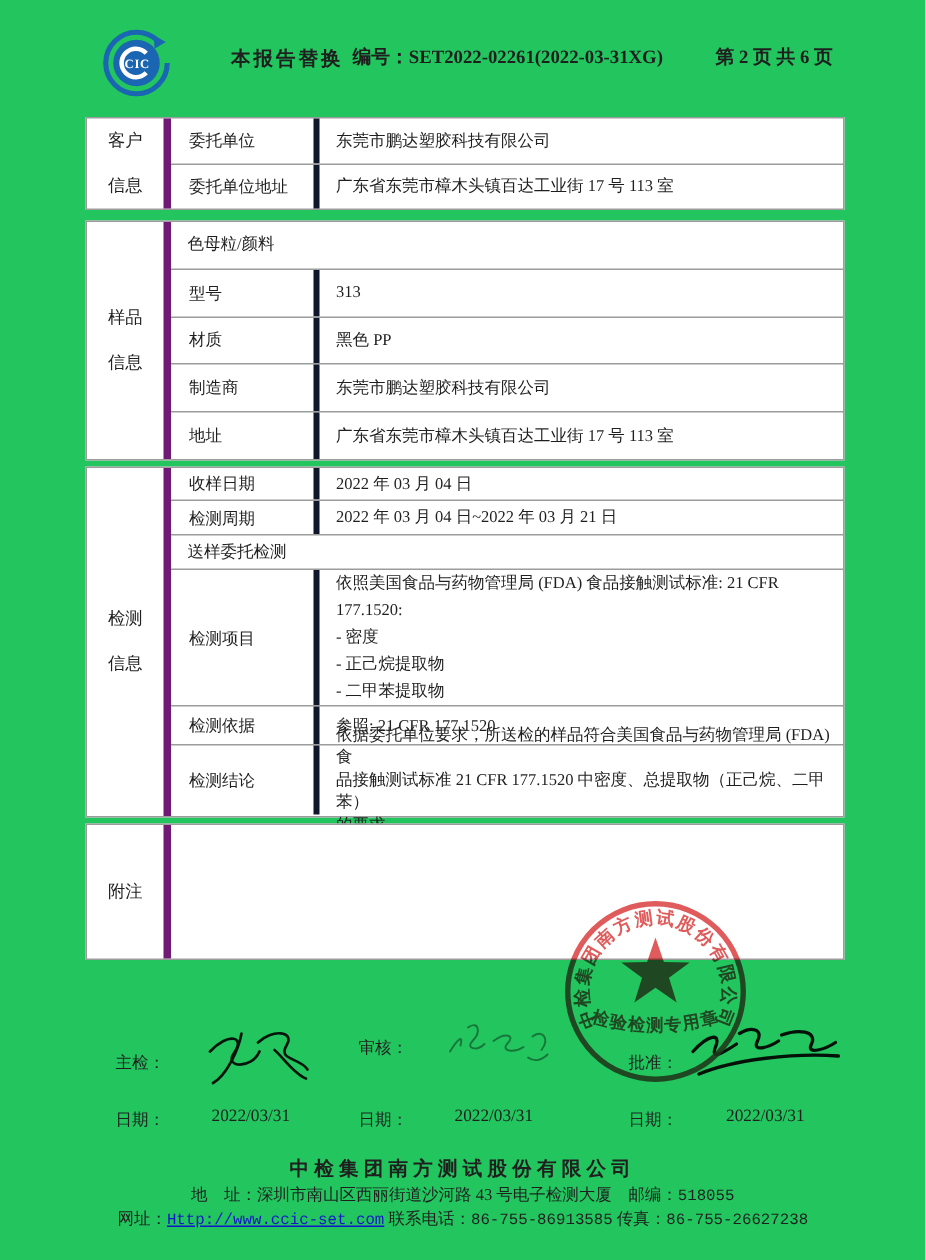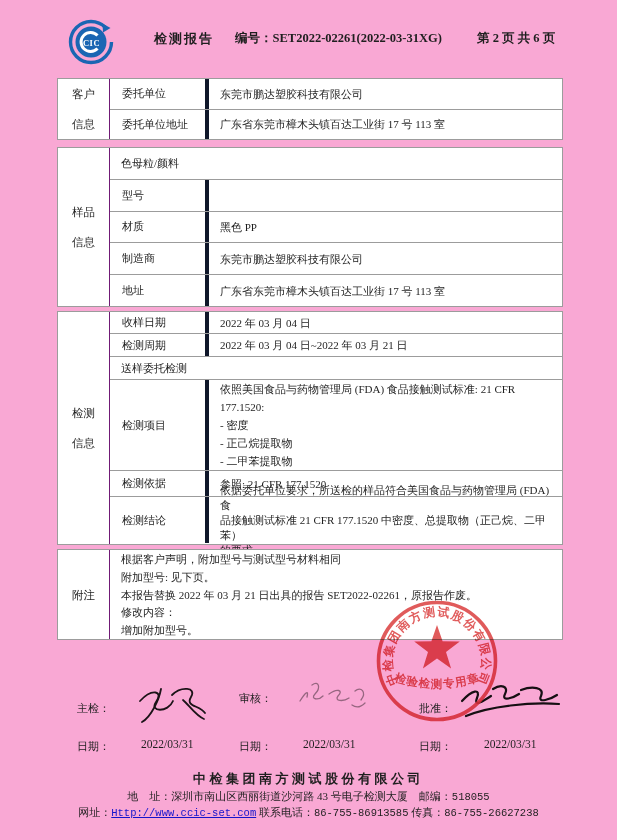--- a/index.html
+++ b/index.html
@@ -1,32 +1,32 @@
 <!DOCTYPE html>
 <html><head>
 <meta charset="utf-8">
 <style>
   html,body{margin:0;padding:0;background:#e8e8e8;}
   #page{
-    width:617px;height:840px;position:relative;background:#f9a8d4;
+    width:617px;height:840px;position:relative;background:#22c55e;
     font-family:"Liberation Serif","DejaVu Serif",serif;color:#1f1f1f;
     margin:0 auto;overflow:hidden;
   }
   .abs{position:absolute;}
   
   .hdr-title{left:154px;top:30px;font-size:13px;font-weight:bold;letter-spacing:2px;}
   .hdr-no{left:235px;top:30px;font-size:12.5px;font-weight:bold;}
   .hdr-page{left:477px;top:30px;font-size:12.5px;font-weight:bold;}
   
   .sec{
     position:absolute;left:57px;width:506px;box-sizing:border-box;
     border:1px solid #9c9c9c;display:flex;background:#fff;
   }
   .sec-label{
-    width:51px;flex:0 0 51px;border-right:1px solid #701a75;
+    width:51px;flex:0 0 51px;border-right:5px solid #701a75;
     display:flex;align-items:center;justify-content:center;
     white-space:pre-line;line-height:30px;font-size:11.5px;
   }
   .sec-body{flex:1;display:flex;flex-direction:column;min-width:0;}
   .row{display:flex;border-top:1px solid #9c9c9c;flex:1;min-height:0;}
   .row:first-child{border-top:none;}
   .row-label{
     width:99px;flex:0 0 99px;border-right:4px solid #0f172a;
     display:flex;align-items:center;padding-left:12px;box-sizing:border-box;font-size:11px;
   }
@@ -56,21 +56,21 @@
 
   <div class="abs" style="left:64px;top:19px;width:54px;height:46px;">
     <svg width="54" height="46" viewBox="0 0 54 46">
       <circle cx="27" cy="23" r="20.5" fill="none" stroke="#1a66b3" stroke-width="3.4" stroke-dasharray="112 16.8"></circle>
       <polygon points="38.5,4.5 46.5,9 39,13.5" fill="#1a66b3"></polygon>
       <circle cx="27" cy="23" r="15.5" fill="#1a66b3"></circle>
       <path d="M 33.5 16.5 A 9.5 9.5 0 1 0 33.5 29.5" fill="none" stroke="#ffffff" stroke-width="3"></path>
       <text x="27.5" y="26.5" text-anchor="middle" font-size="8.5" font-weight="bold" fill="#ffffff" letter-spacing="0.5">CIC</text>
     </svg>
   </div>
-  <div class="abs hdr-title">检测报告</div>
+  <div class="abs hdr-title">本报告替换</div>
   <div class="abs hdr-no">编号：SET2022-02261(2022-03-31XG)</div>
   <div class="abs hdr-page">第 2 页 共 6 页</div>
 
   <div class="sec" style="top:78px;height:62px;">
     <div class="sec-label">客户
 信息</div>
     <div class="sec-body">
       <div class="row">
         <div class="row-label">委托单位</div>
         <div class="row-value">东莞市鹏达塑胶科技有限公司</div>
@@ -84,20 +84,21 @@
 
   <div class="sec" style="top:147px;height:160px;">
     <div class="sec-label">样品
 信息</div>
     <div class="sec-body">
       <div class="row">
         <div class="row-value">色母粒/颜料</div>
       </div>
       <div class="row">
         <div class="row-label">型号</div>
+        <div class="row-value">313</div>
       </div>
       <div class="row">
         <div class="row-label">材质</div>
         <div class="row-value">黑色 PP</div>
       </div>
       <div class="row">
         <div class="row-label">制造商</div>
         <div class="row-value">东莞市鹏达塑胶科技有限公司</div>
       </div>
       <div class="row">
@@ -138,29 +139,20 @@
         <div class="row-label">检测结论</div>
         <div class="row-value concl">依据委托单位要求，所送检的样品符合美国食品与药物管理局 (FDA) 食
 品接触测试标准 21 CFR 177.1520 中密度、总提取物（正己烷、二甲苯）
 的要求。</div>
       </div>
     </div>
   </div>
 
   <div class="sec" style="top:549px;height:91px;">
     <div class="sec-label">附注</div>
-    <div class="sec-body">
-      <div class="row">
-        <div class="row-value notes-value">根据客户声明，附加型号与测试型号材料相同
-附加型号: 见下页。
-本报告替换 2022 年 03 月 21 日出具的报告 SET2022-02261，原报告作废。
-修改内容：
-增加附加型号。</div>
-      </div>
-    </div>
   </div>
 
   <div class="abs sig-label" style="left:77px;top:701px;">主检：</div>
   <div class="abs sig-label" style="left:239px;top:691px;">审核：</div>
   <div class="abs sig-label" style="left:419px;top:701px;">批准：</div>
 
   <div class="abs sig-label" style="left:77px;top:739px;">日期：</div>
   <div class="abs date-val" style="left:141px;top:738px;">2022/03/31</div>
   <div class="abs sig-label" style="left:239px;top:739px;">日期：</div>
   <div class="abs date-val" style="left:303px;top:738px;">2022/03/31</div>

